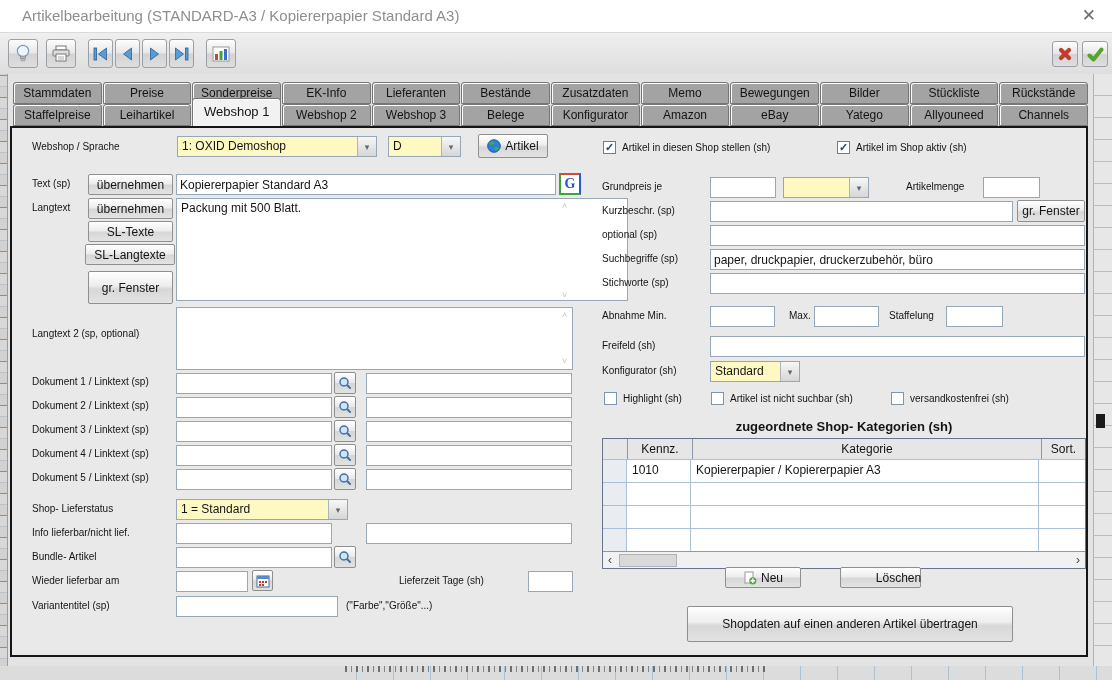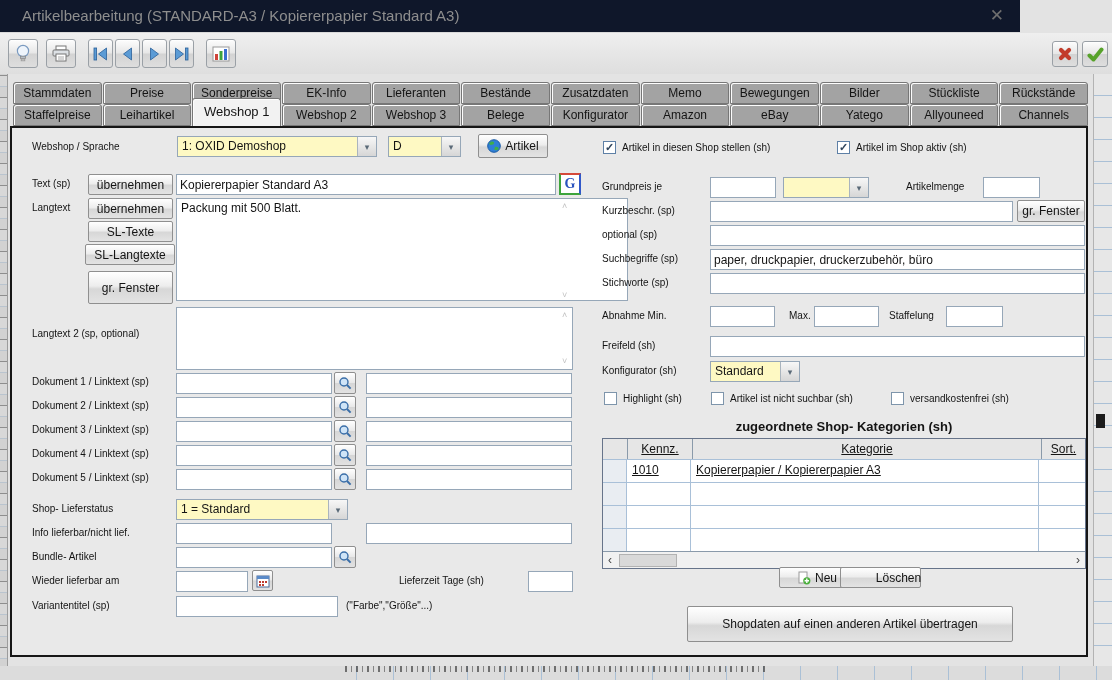--- a/index.html
+++ b/index.html
@@ -1,19 +1,19 @@
 <!DOCTYPE html>
 <html><head>
 <meta charset="utf-8">
 <style>
   html,body{margin:0;padding:0;}
   .screen{position:relative;width:1112px;height:680px;background:#e3e3e3;
     font-family:"Liberation Sans",sans-serif;overflow:hidden;color:#141414;}
   
-  .titlebar{position:absolute;left:0;top:0;width:1020px;height:32px;background:#0f172a;border-bottom:1px solid #dadada;}
+  .titlebar{position:absolute;left:0;top:0;width:1112px;height:32px;background:#ffffff;border-bottom:1px solid #dadada;}
   .title{position:absolute;left:22px;top:7px;font-size:15px;color:#8e8e8e;white-space:nowrap;}
   .win-close{position:absolute;right:16px;top:5px;font-size:17px;color:#6e6e6e;cursor:default;}
   
   .toolbar{position:absolute;left:0;top:33px;width:1112px;height:41px;background:linear-gradient(#efefef,#dedede);}
   .tbtn{position:absolute;top:6px;height:29px;box-sizing:border-box;border:1px solid #9aa0a6;border-radius:3px;
     background:linear-gradient(#fdfdfd,#e7e7e7 48%,#d3d3d3 52%,#dedede);display:flex;align-items:center;justify-content:center;
     box-shadow:inset 0 1px 0 rgba(255,255,255,.7);}
   
   .tabrow{position:absolute;left:13px;width:1076px;height:22px;display:flex;z-index:4;}
   .tab{flex:1 1 0;margin-right:1px;background:#a3a3a3;border:1px solid #777;border-radius:3px 3px 0 0;
@@ -35,21 +35,21 @@
   .combo .dd{position:absolute;right:0;top:0;bottom:0;width:18px;border-left:1px solid #aab4be;
     background:linear-gradient(#f7f7f7,#d6d6d6);display:flex;align-items:center;justify-content:center;font-size:9px;color:#5a6a78;}
   .cb{position:absolute;width:13px;height:13px;box-sizing:border-box;background:#fff;border:1px solid #7e95ab;
     font-size:11px;line-height:10px;text-align:center;color:#31455c;font-weight:bold;z-index:3;}
   .sq{position:absolute;width:22px;height:22px;box-sizing:border-box;border:1px solid #8f8f8f;border-radius:2px;
     background:linear-gradient(#ffffff,#e9e9e9 48%,#d6d6d6 52%,#e2e2e2);display:flex;align-items:center;justify-content:center;z-index:3;}
   .gbtn{position:absolute;width:22px;height:22px;box-sizing:border-box;background:#fff;z-index:3;
     border-top:2px solid #d5493a;border-right:2px solid #3158c9;border-bottom:2px solid #3da43c;border-left:2px solid #3da43c;
     display:flex;align-items:center;justify-content:center;font-family:"Liberation Serif",serif;font-weight:bold;font-size:14px;color:#2a52be;}
   
-  .tbl{position:absolute;left:602px;top:438px;width:484px;box-sizing:border-box;border:1px solid #67748a;background:#fff;z-index:3;font-size:12px;text-decoration:underline;}
+  .tbl{position:absolute;left:602px;top:438px;width:484px;box-sizing:border-box;border:1px solid #67748a;background:#fff;z-index:3;font-size:12px;}
   .trow{display:flex;height:22px;border-top:1px solid #a9c0d8;}
   .thead{display:flex;height:20px;background:#e6e6e6;}
   .thead .c{border-right:1px solid #8a9aaa;display:flex;align-items:center;justify-content:center;}
   .trow .c{border-right:1px solid #a9c0d8;padding:3px 5px;box-sizing:border-box;white-space:nowrap;overflow:hidden;}
   .c0{width:24px;flex:0 0 auto;}.c1{width:64px;flex:0 0 auto;}.c2{width:348px;flex:0 0 auto;}.c3{flex:1 1 auto;border-right:none !important;}
   .selcell{background:#e9edf2;}
   .tscroll{position:relative;height:16px;background:#f1f1f1;border-top:1px solid #8a9aaa;font-size:12px;color:#444;}
   .tscroll .arr{position:absolute;top:0;width:14px;height:15px;display:flex;align-items:center;justify-content:center;}
   .tscroll .thumb{position:absolute;left:16px;top:2px;width:56px;height:11px;background:#d9d9d9;border:1px solid #b2b2b2;}
   
@@ -399,21 +399,21 @@
         <div class="c c2"></div>
         <div class="c c3"></div>
     </div>
     <div class="tscroll">
       <span class="arr" style="left:0;">‹</span>
       <span class="thumb"></span>
       <span class="arr" style="right:0;">›</span>
     </div>
   </div>
 
-  <div class="btn" style="left:779px;top:567px;width:76px;height:21px;">
+  <div class="btn" style="left:725px;top:567px;width:76px;height:21px;">
     <svg width="14" height="14" viewBox="0 0 14 14">
       <rect x="2" y="1" width="8" height="11" fill="#fff" stroke="#999"></rect>
       <circle cx="9.8" cy="9.8" r="3.6" fill="#4caf3e"></circle>
       <path d="M9.8 7.6 v4.4 M7.6 9.8 h4.4" stroke="#fff" stroke-width="1.4"></path>
     </svg>
     <span>Neu</span>
   </div>
   <div class="btn" style="left:840px;top:567px;width:81px;height:21px;padding-left:32px;">
     <svg width="14" height="14" viewBox="0 0 14 14">
       <rect x="2" y="1" width="8" height="11" fill="#fff" stroke="#999"></rect>

